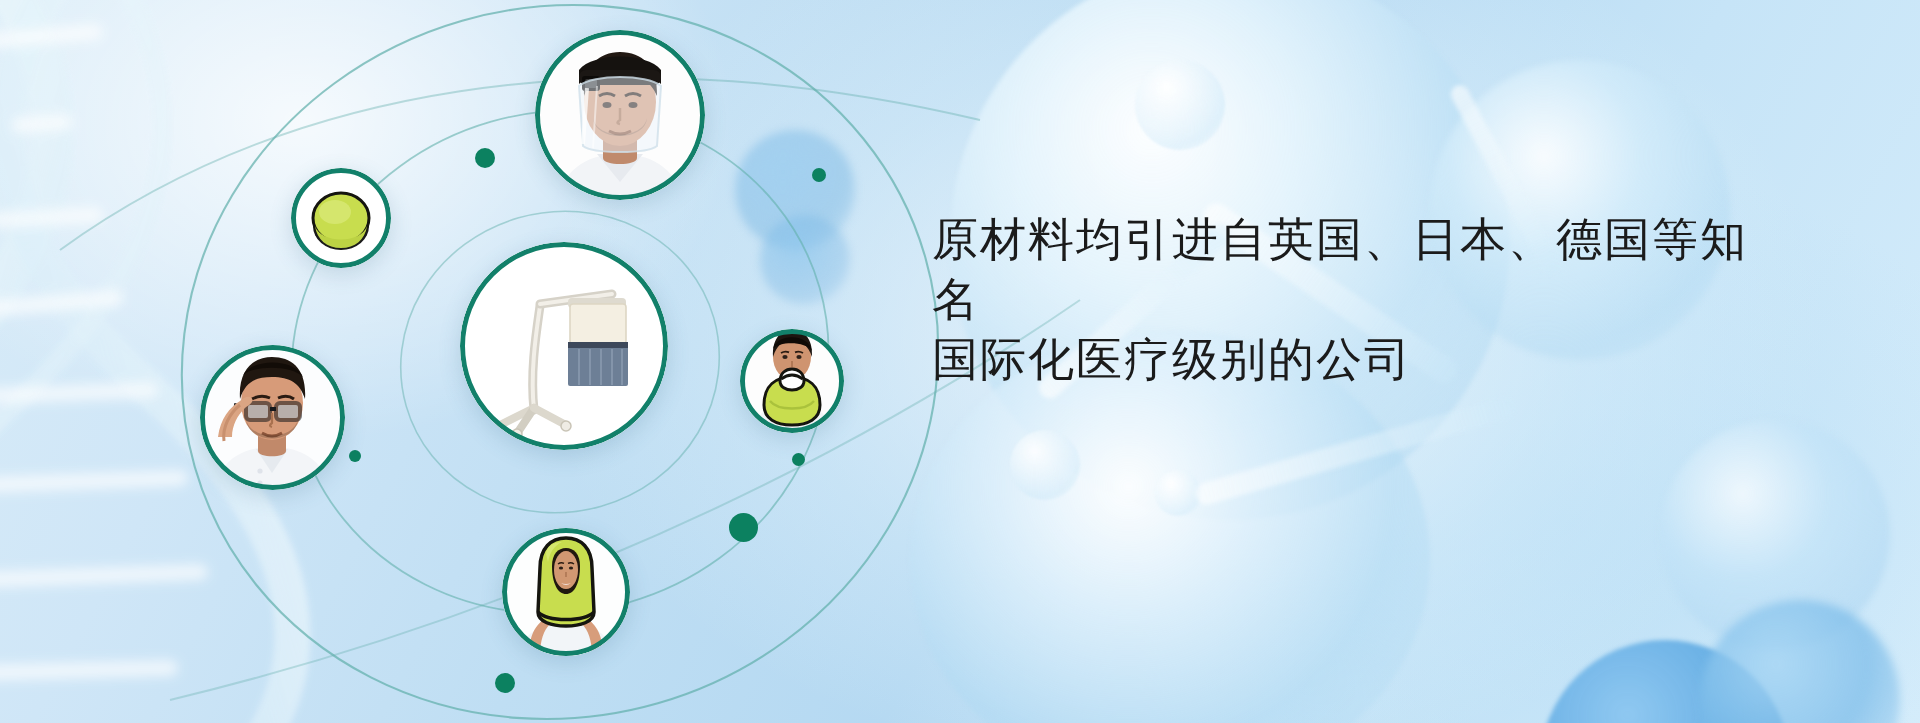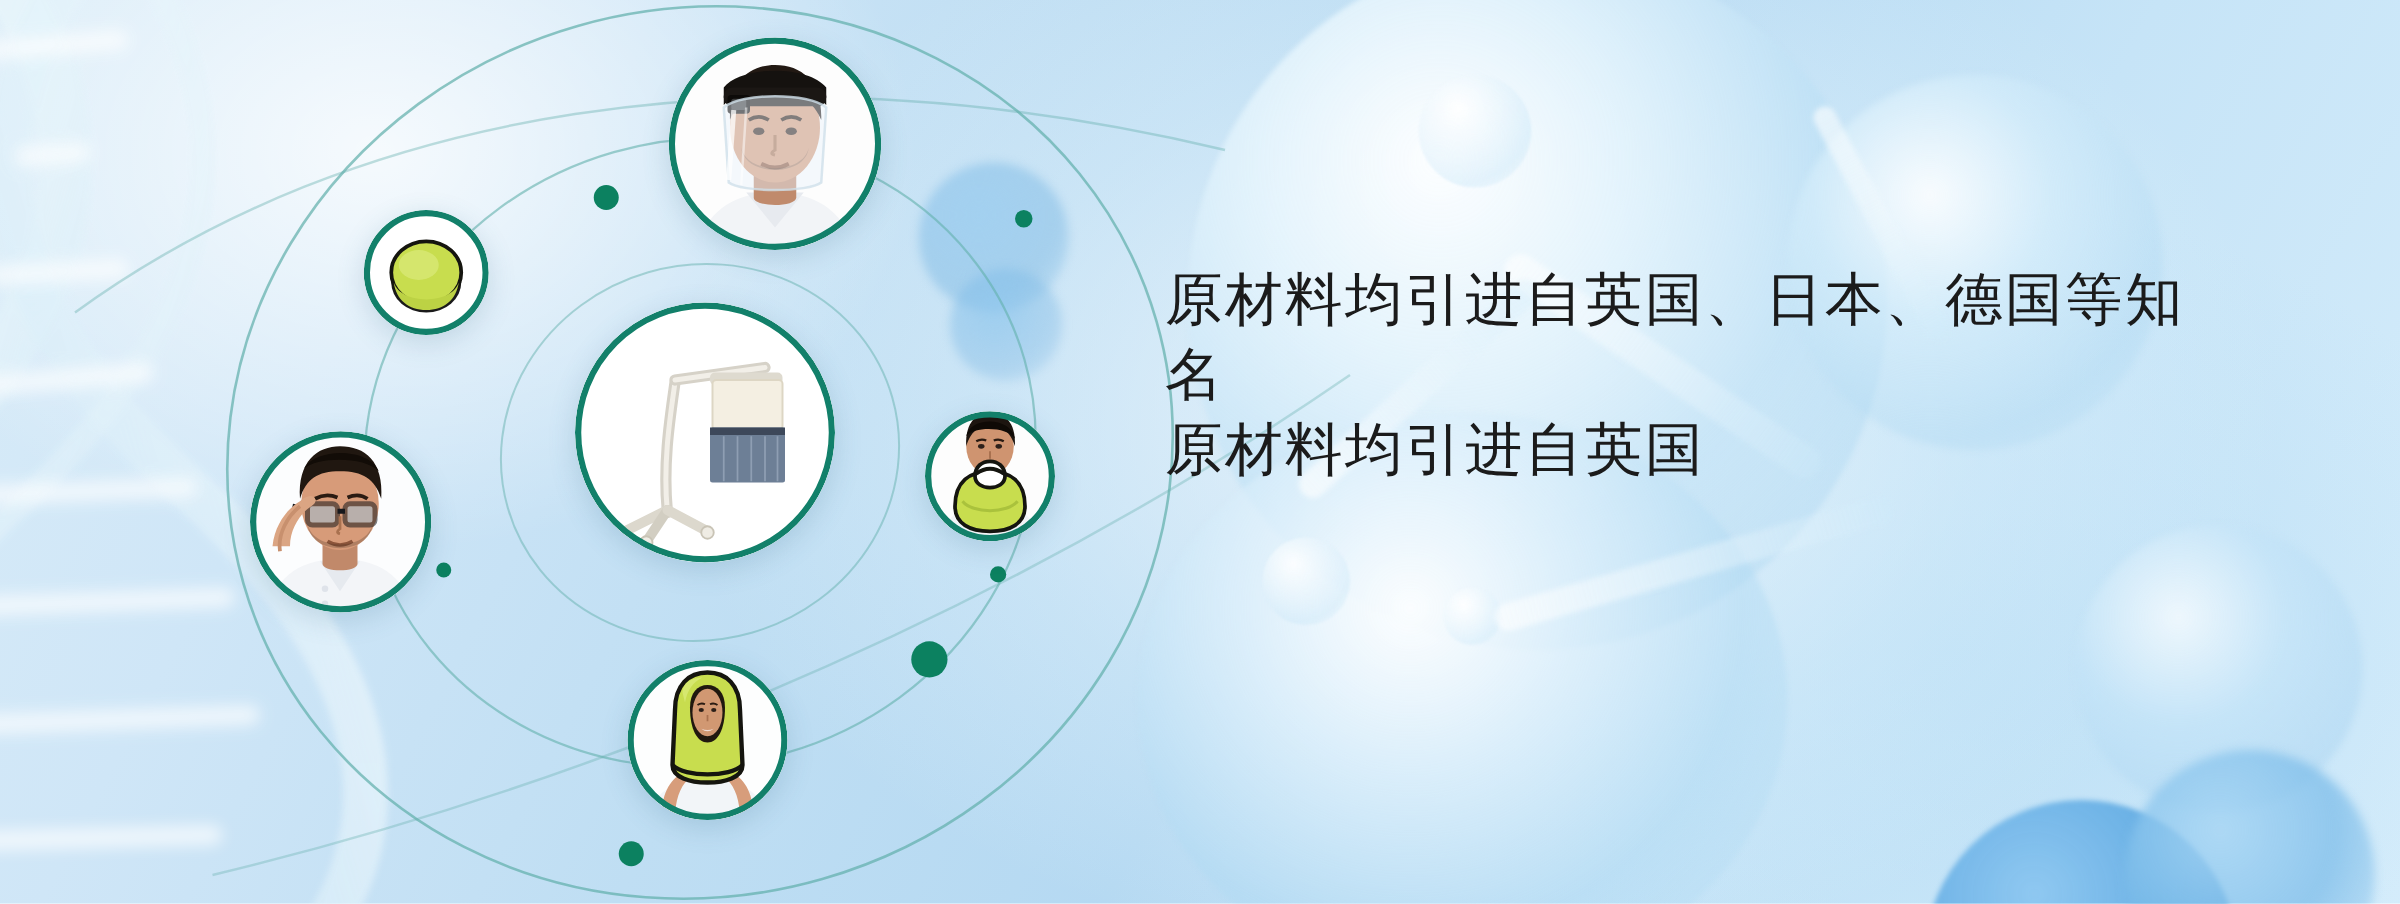--- a/index.html
+++ b/index.html
@@ -339,17 +339,17 @@
 
         <path d="M44,26 C44,18 52,14 60,14 C52,18 48,24 46,34 Z" fill="#dcec7e" opacity=".7"></path>
       </svg>
     </div>
     <div class="ring" style="border-width:5px;"></div>
   </div>
 
   <div class="copy">
     <div class="headline">
       <span class="l1">原材料均引进自英国、日本、德国等知名</span>
-      <span class="l2">原材料均引进自英国</span>
+      <span class="l2">国际化医疗级别的公司</span>
     </div>
   </div>
 
 </div>
 
 </body></html>

